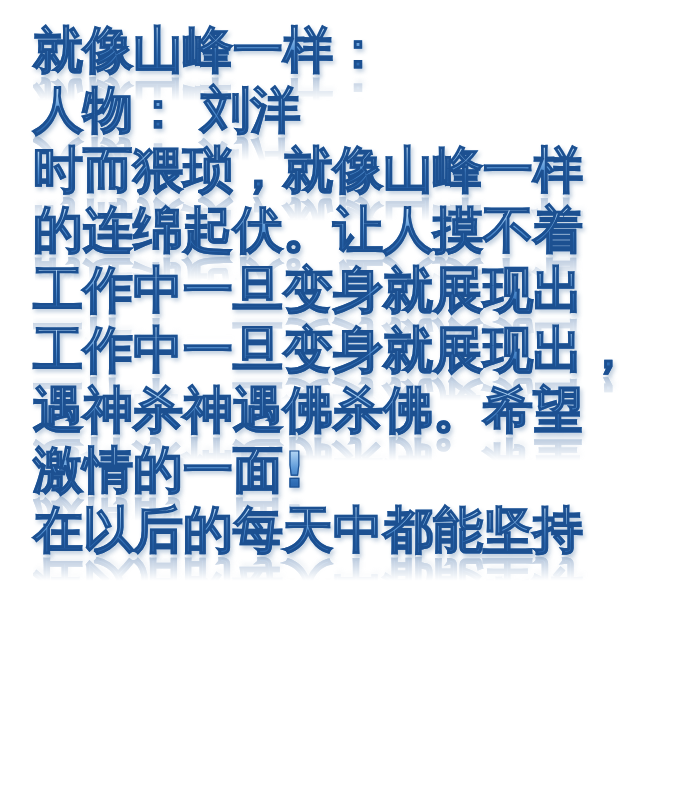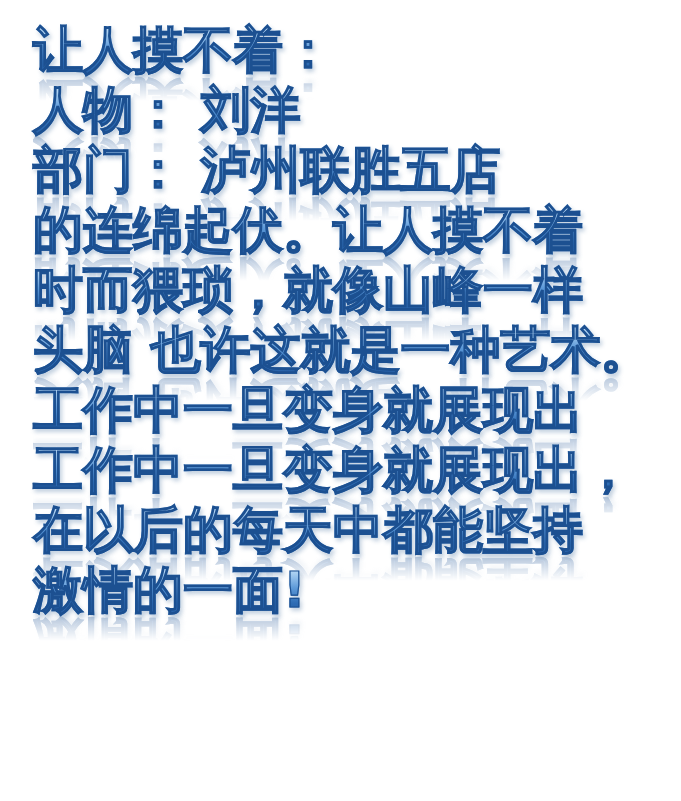--- a/index.html
+++ b/index.html
@@ -44,23 +44,22 @@
     
     -webkit-box-reflect: below -8px linear-gradient(to bottom,
         rgba(0,0,0,0) 52%,
         rgba(0,0,0,0.38) 100%);
   }
 </style>
 </head>
 <body>
 
 <div class="slide">
-  <div class="wa-line">让人摸不着：</div>
+  <div class="wa-line">就像山峰一样：</div>
   <div class="wa-line">人物： 刘洋</div>
-  <div class="wa-line">部门： 泸州联胜五店</div>
+  <div class="wa-line">时而猥琐，就像山峰一样</div>
   <div class="wa-line">的连绵起伏。让人摸不着</div>
-  <div class="wa-line">时而猥琐，就像山峰一样</div>
-  <div class="wa-line">头脑 也许这就是一种艺术。</div>
   <div class="wa-line">工作中一旦变身就展现出</div>
   <div class="wa-line">工作中一旦变身就展现出，</div>
+  <div class="wa-line">遇神杀神遇佛杀佛。希望</div>
+  <div class="wa-line">激情的一面!</div>
   <div class="wa-line">在以后的每天中都能坚持</div>
-  <div class="wa-line">激情的一面!</div>
 </div>
 
 </body></html>

